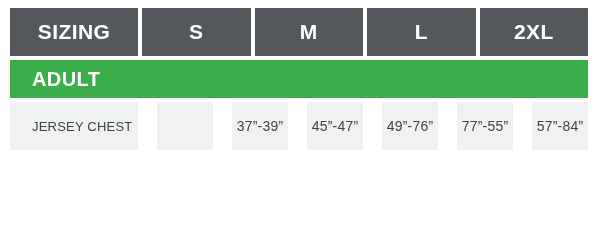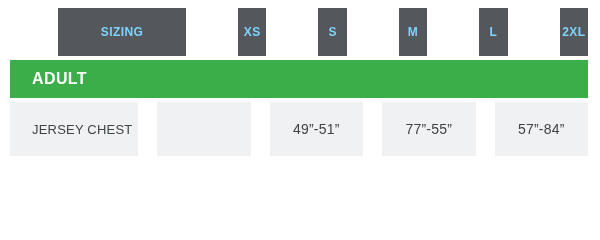--- a/index.html
+++ b/index.html
@@ -26,56 +26,55 @@
   }
 
   
   .header-row {
     display: flex;
     gap: 4px;
     height: 48px;
   }
   .header-cell {
     background: #54585c;
-    color: #7dd3fc;
+    color: #ffffff;
     display: flex;
     align-items: center;
     justify-content: center;
-    font-size: 12px;
+    font-size: 21px;
     font-weight: 700;
     letter-spacing: 0.4px;
-    margin-left: 48px;
   }
   .header-cell.first-col {
     flex: 0 0 128px;
   }
   .header-cell.size-col {
     flex: 1 1 0;
   }
 
   
   .group-row {
     height: 38px;
     background: #3bae49;
     display: flex;
     align-items: center;
   }
   .group-label {
     color: #ffffff;
-    font-size: 16px;
+    font-size: 20px;
     font-weight: 700;
     letter-spacing: 0.4px;
     padding-left: 22px;
   }
 
   
   .measure-row {
     display: flex;
     gap: 19px;
-    height: 54px;
+    height: 48px;
   }
   .measure-cell {
     background: #eff1f2;
     color: #3f4447;
     display: flex;
     align-items: center;
     justify-content: center;
     font-size: 14px;
     font-weight: 400;
     letter-spacing: 0.2px;
@@ -91,32 +90,33 @@
     flex: 1 1 0;
   }
 </style>
 </head>
 <body>
 
 <div class="size-chart">
 
   <div class="header-row">
     <div class="header-cell first-col">SIZING</div>
-    <div class="header-cell size-col">XS</div>
     <div class="header-cell size-col">S</div>
     <div class="header-cell size-col">M</div>
     <div class="header-cell size-col">L</div>
     <div class="header-cell size-col">2XL</div>
   </div>
 
   <div class="group-row">
     <span class="group-label">ADULT</span>
   </div>
 
   <div class="measure-row">
     <div class="measure-cell first-col">JERSEY CHEST</div>
     <div class="measure-cell value-col"></div>
-    <div class="measure-cell value-col">49”-51”</div>
+    <div class="measure-cell value-col">37”-39”</div>
+    <div class="measure-cell value-col">45”-47”</div>
+    <div class="measure-cell value-col">49”-76”</div>
     <div class="measure-cell value-col">77”-55”</div>
     <div class="measure-cell value-col">57”-84”</div>
   </div>
 
 </div>
 
 </body></html>

